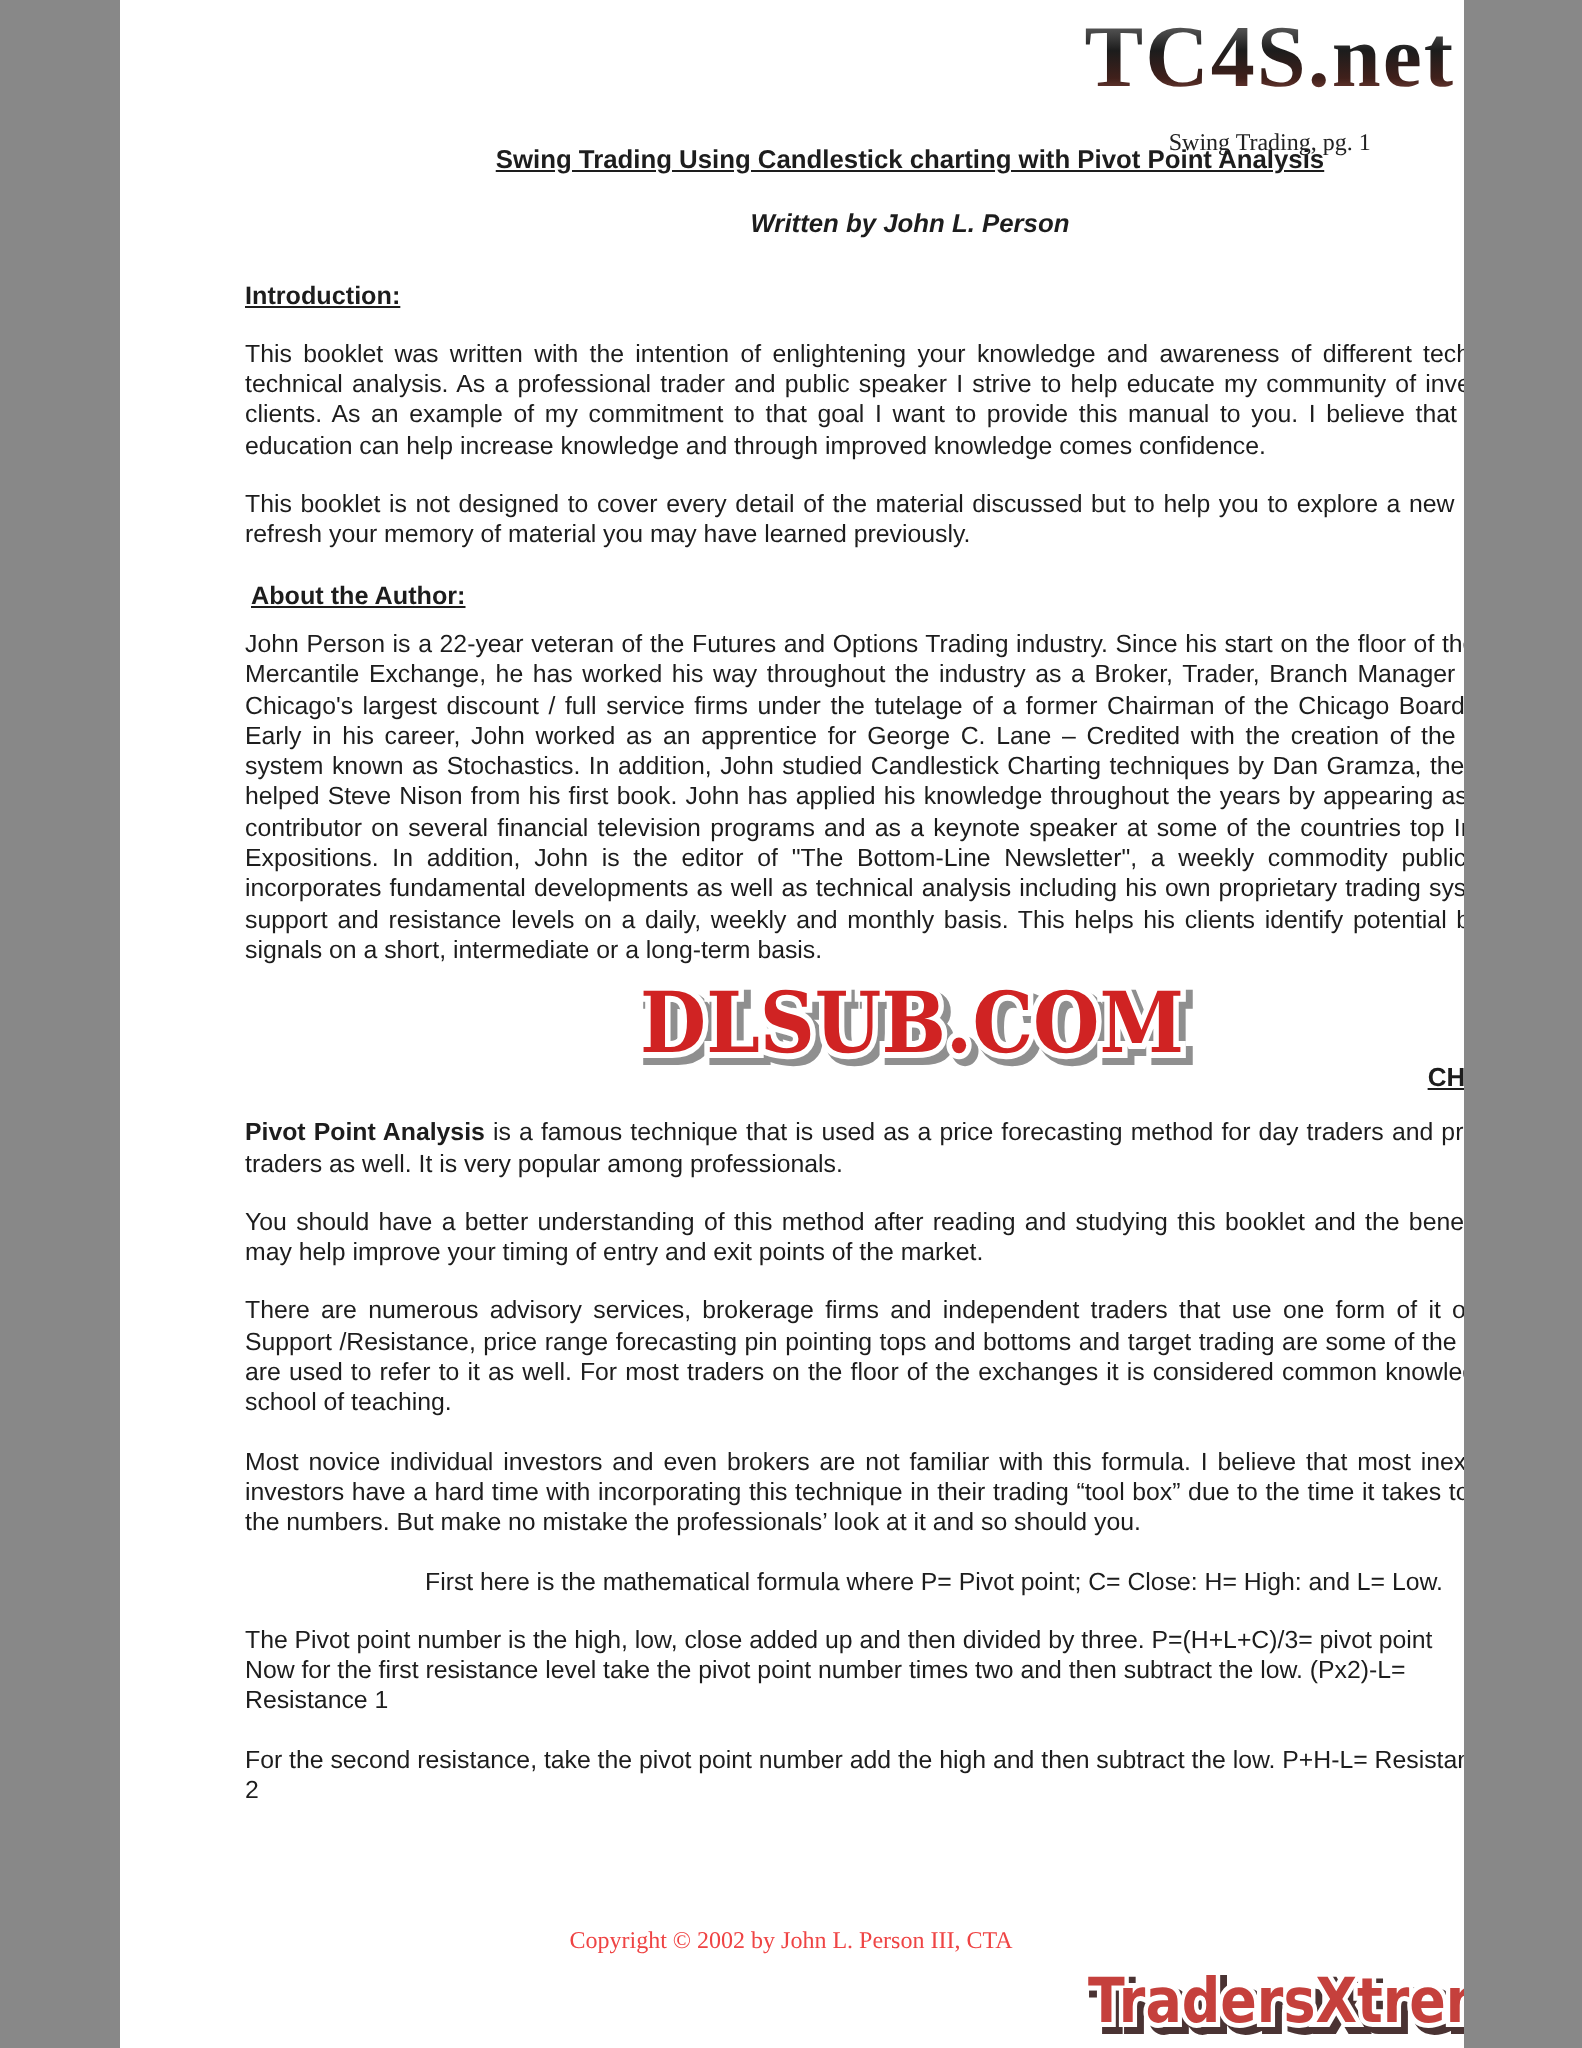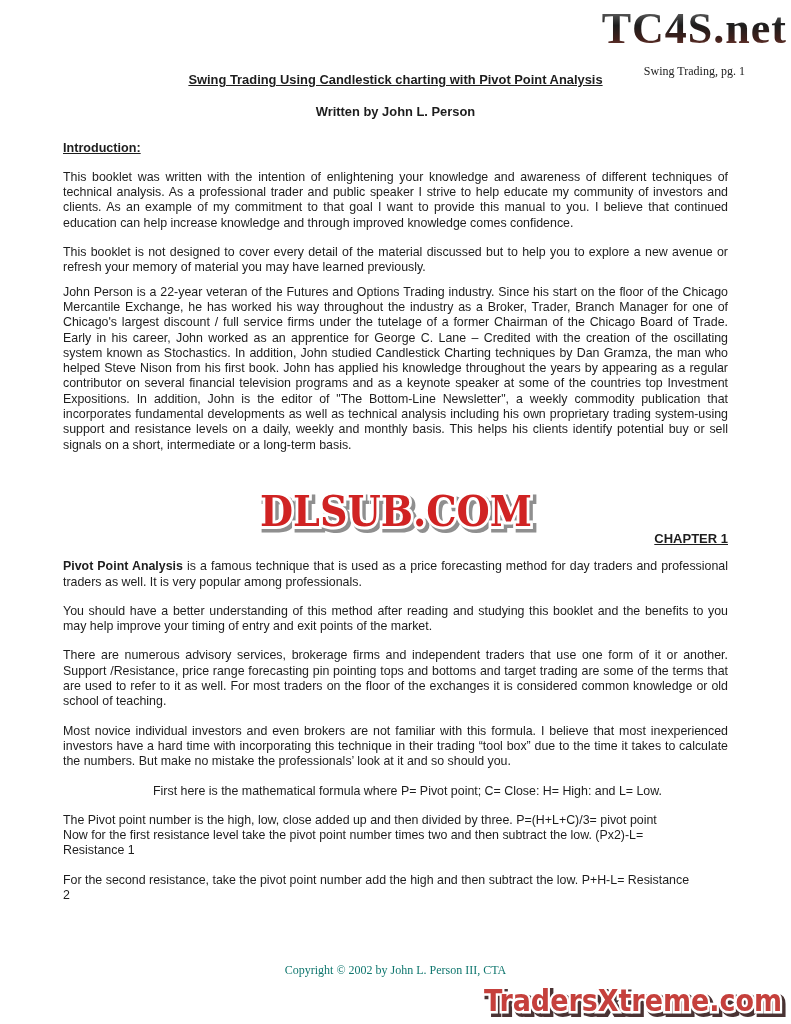--- a/index.html
+++ b/index.html
@@ -1,18 +1,18 @@
 <!DOCTYPE html>
 <html><head>
 <meta charset="utf-8">
 <style>
   * { margin:0; padding:0; box-sizing:border-box; }
   html,body { background:#888; }
   .page {
-    position:relative; width:791px; height:1024px; background:#ffffff;
+    position:relative; width:672px; height:1024px; background:#ffffff;
     overflow:hidden; margin:0 auto;
     font-family:"Liberation Sans", sans-serif; color:#1d1d1d;
   }
   
   .header { position:absolute; top:6px; right:4px; text-align:center; }
   .logo {
     font-family:"Liberation Serif", serif; font-weight:bold;
     font-size:44px; line-height:46px; letter-spacing:1px;
     background:linear-gradient(180deg,#7a7a7a 0%, #1c1c1c 42%, #40201b 72%, #9a564c 100%);
     -webkit-background-clip:text; background-clip:text; color:transparent;
@@ -21,35 +21,35 @@
     font-family:"Liberation Serif", serif; font-size:12px; color:#222;
     margin-top:12px;
   }
   
   .flow-top { position:absolute; top:72px; left:63px; width:665px;
     font-size:12.4px; line-height:15.3px; }
   .flow-chapter { position:absolute; top:531px; left:63px; width:665px;
     font-size:12.4px; line-height:15.3px; }
   .title { font-size:12.9px; font-weight:bold; text-align:center;
     text-decoration:underline; }
-  .byline { font-size:12.9px; font-weight:bold; text-align:center; margin-top:17px; }
+  .byline { font-size:12.9px; font-weight:bold; text-align:center; margin-top:17px;font-style:italic; }
   .sec-heading { font-size:12.6px; font-weight:bold; text-decoration:underline; }
   .h-intro { margin-top:21px; }
   .h-about { margin-top:15px; padding-left:3px; }
   .chapter-heading { font-size:13px; font-weight:bold; text-decoration:underline;
     text-align:right; }
   p.body { margin-top:14px; text-align:justify; }
   p.lines { margin-top:14px; text-align:left; white-space:pre-line; }
   
   .wm-center { position:absolute; top:488px; left:236px; }
   .wm-corner { position:absolute; top:977px; left:474px; }
   
   .copyright { position:absolute; top:963px; left:0; width:100%;
     text-align:center; font-family:"Liberation Serif", serif;
-    font-size:12px; color:#0f766e; }
+    font-size:12px; color:#ef4444; }
   .fineprint { position:absolute; top:994px; left:20px;
     font-size:16.2px; color:#1b1b1b; }
   .fineprint a { color:#0000dd; text-decoration:underline; cursor:pointer; }
 </style>
 </head>
 <body>
 
 <div class="page">
 
   <div class="header">
@@ -58,20 +58,21 @@
   </div>
 
   <div class="flow-top">
     <div class="title">Swing Trading Using Candlestick charting with Pivot Point Analysis</div>
     <div class="byline">Written by John L. Person</div>
 
     <div class="sec-heading h-intro">Introduction:</div>
     <p class="body">This booklet was written with the intention of enlightening your knowledge and awareness of different techniques of technical analysis.  As a professional trader and public speaker I strive to help educate my community of investors and clients. As an example of my commitment to that goal I want to provide this manual to you. I believe that continued education can help increase knowledge and through improved knowledge comes confidence.</p>
     <p class="body">This booklet is not designed to cover every detail of the material discussed but to help you to explore a new avenue or refresh your memory of material you may have learned previously.</p>
 
+    <div class="sec-heading h-about">About the Author:</div>
     <p class="body" style="margin-top:9px;">John Person is a 22-year veteran of the Futures and Options Trading industry. Since his start on the floor of the Chicago Mercantile Exchange, he has worked his way throughout the industry as a Broker, Trader, Branch Manager for one of Chicago's largest discount / full service firms under the tutelage of a former Chairman of the Chicago Board of Trade. Early in his career, John worked as an apprentice for George C. Lane – Credited with the creation of the oscillating system known as Stochastics. In addition, John studied Candlestick Charting techniques by Dan Gramza, the man who helped Steve Nison from his first book. John has applied his knowledge throughout the years by appearing as a regular contributor on several financial television programs and as a keynote speaker at some of the countries top Investment Expositions. In addition, John is the editor of "The Bottom-Line Newsletter", a weekly commodity publication that incorporates fundamental developments as well as technical analysis including his own proprietary trading system-using support and resistance levels on a daily, weekly and monthly basis. This helps his clients identify potential buy or sell signals on a short, intermediate or a long-term basis.</p>
   </div>
 
   <div class="flow-chapter">
     <div class="chapter-heading">CHAPTER 1</div>
     <p class="body" style="margin-top:13px;"><b>Pivot Point Analysis</b><span> is a famous technique that is used as a price forecasting method for day traders and professional traders as well. It is very popular among professionals.</span></p>
     <p class="body">You should have a better understanding of this method after reading and studying this booklet and the benefits to you may help improve your timing of entry and exit points of the market.</p>
     <p class="body">There are numerous advisory services, brokerage firms and independent traders that use one form of it or another. Support /Resistance, price range forecasting pin pointing tops and bottoms and target trading are some of the terms that are used to refer to it as well. For most traders on the floor of the exchanges it is considered common knowledge or old school of teaching.</p>
     <p class="body">Most novice individual investors and even brokers are not familiar with this formula. I believe that most inexperienced investors have a hard time with incorporating this technique in their trading “tool box” due to the time it takes to calculate the numbers. But make no mistake the professionals’ look at it and so should you.</p>
     <p class="body" style="text-align:center;margin-left:24px;">First here is the mathematical formula where P= Pivot point; C= Close: H= High: and L= Low.</p>

